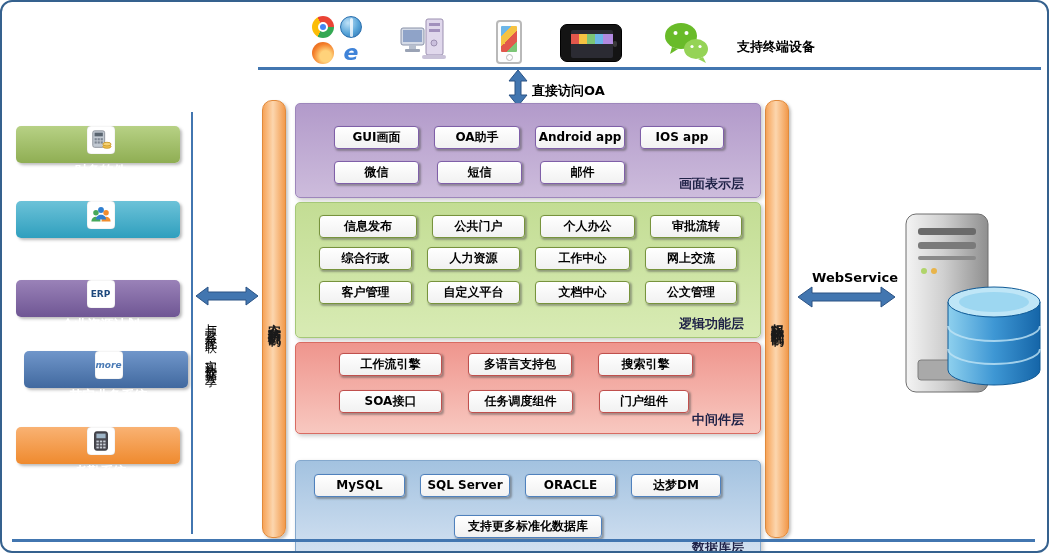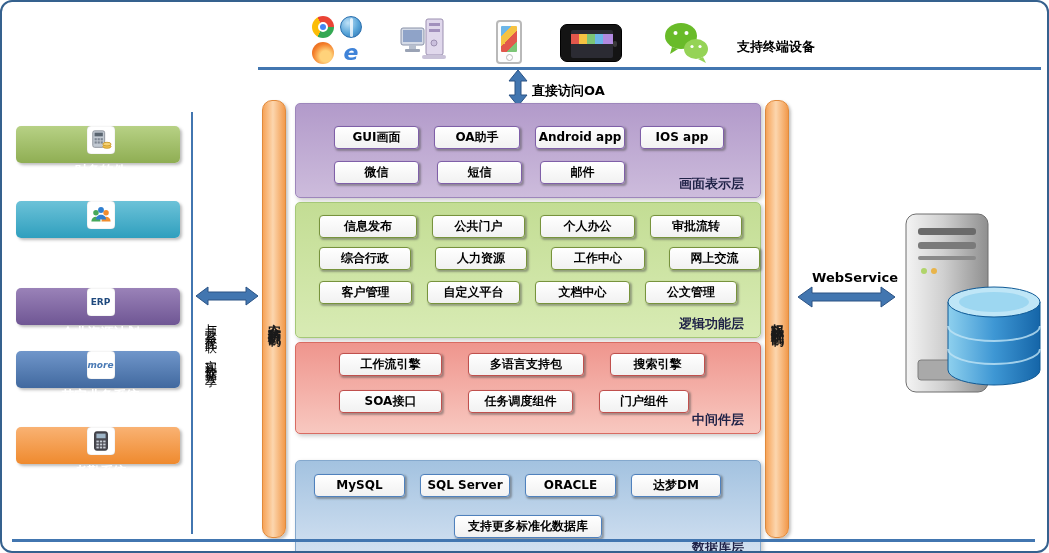--- a/index.html
+++ b/index.html
@@ -31,22 +31,22 @@
 
   .wechat{position:absolute;left:660px;top:18px;width:48px;height:44px;}
 
   .v-arrow{position:absolute;left:506px;top:68px;}
 
   
   .sys{position:absolute;left:14px;width:164px;height:37px;border-radius:5px;display:flex;align-items:center;gap:8px;padding-left:5px;box-sizing:border-box;
        color:#fff;font-weight:bold;font-size:13px;box-shadow:2px 2px 3px rgba(60,60,60,.35);flex-direction:column;}
   .sys1{top:124px;background:linear-gradient(#b7d185,#8fae53);}
   .sys2{top:199px;background:linear-gradient(#6cc2d8,#2f9fbe);gap:44px;}
-  .sys3{top:286px;background:linear-gradient(#9a82b8,#6f5694);}
-  .sys4{top:349px;background:linear-gradient(#7096ca,#41699f);}
+  .sys3{top:278px;background:linear-gradient(#9a82b8,#6f5694);}
+  .sys4{top:349px;background:linear-gradient(#7096ca,#41699f);margin-left:8px;}
   .sys5{top:425px;background:linear-gradient(#f9b273,#ef8a2e);}
   .sys-icon{width:28px;height:28px;background:#fff;border-radius:4px;display:flex;align-items:center;justify-content:center;flex:0 0 28px;box-shadow:inset 0 0 1px #999;}
   .badge-erp{font-size:9px;font-weight:bold;color:#1f497d;}
   .badge-more{font-size:9px;font-weight:bold;font-style:italic;color:#4a7ab5;}
 
   .v-line{position:absolute;left:189px;top:110px;width:2px;height:422px;background:#4276b0;}
   .h-arrow-left{position:absolute;left:194px;top:284px;}
   .note-vert{position:absolute;left:200px;top:312px;height:224px;writing-mode:vertical-rl;text-orientation:upright;font-size:12px;color:#000;letter-spacing:3px;}
 
   
@@ -68,21 +68,21 @@
   .btn{background:linear-gradient(#ffffff,#f1f1f1);border:1px solid #888;border-radius:4px;font-size:12px;font-weight:bold;color:#000;
        text-align:center;line-height:21px;box-sizing:border-box;box-shadow:1.5px 1.5px 2px rgba(70,70,70,.45);white-space:nowrap;overflow:hidden;}
   .layer-ui .btn{border-color:#7f5fa8;}
   .layer-logic .btn{border-color:#77933c;}
   .layer-mw .btn{border-color:#c0504d;}
   .layer-db .btn{border-color:#4f81bd;}
 
   .l1r1{margin:22px 0 0 38px;gap:15px;}
   .l1r2{margin:12px 0 0 38px;gap:18px;}
   .l2r{margin-left:23px;gap:15px;}
-  .l2r1{margin-top:12px;} .l2r2{margin-top:9px;gap:24px;} .l2r3{margin-top:11px;}
+  .l2r1{margin-top:12px;} .l2r2{margin-top:9px;} .l2r3{margin-top:11px;}
   .l3r{margin-left:43px;gap:26px;}
   .l3r1{margin-top:10px;} .l3r2{margin-top:14px;}
   .l4r1{margin:13px 0 0 18px;gap:15px;}
   .l4r2{margin-top:18px;justify-content:center;}
 
   
   .webservice-label{position:absolute;left:810px;top:268px;font-size:13px;font-weight:bold;color:#000;}
   .h-arrow-right{position:absolute;left:796px;top:284px;}
   .server{position:absolute;left:894px;top:208px;}
 </style>
@@ -248,21 +248,21 @@
       <div class="btn" style="width:93px">自定义平台</div>
       <div class="btn" style="width:95px">文档中心</div>
       <div class="btn" style="width:92px">公文管理</div>
     </div>
     <div class="layer-label">逻辑功能层</div>
   </div>
 
   <div class="layer layer-mw">
     <div class="row l3r l3r1">
       <div class="btn" style="width:103px">工作流引擎</div>
-      <div class="btn" style="width:116px">多语言支持包</div>
+      <div class="btn" style="width:104px">多语言支持包</div>
       <div class="btn" style="width:95px">搜索引擎</div>
     </div>
     <div class="row l3r l3r2">
       <div class="btn" style="width:103px">SOA接口</div>
       <div class="btn" style="width:105px">任务调度组件</div>
       <div class="btn" style="width:90px">门户组件</div>
     </div>
     <div class="layer-label">中间件层</div>
   </div>
 

